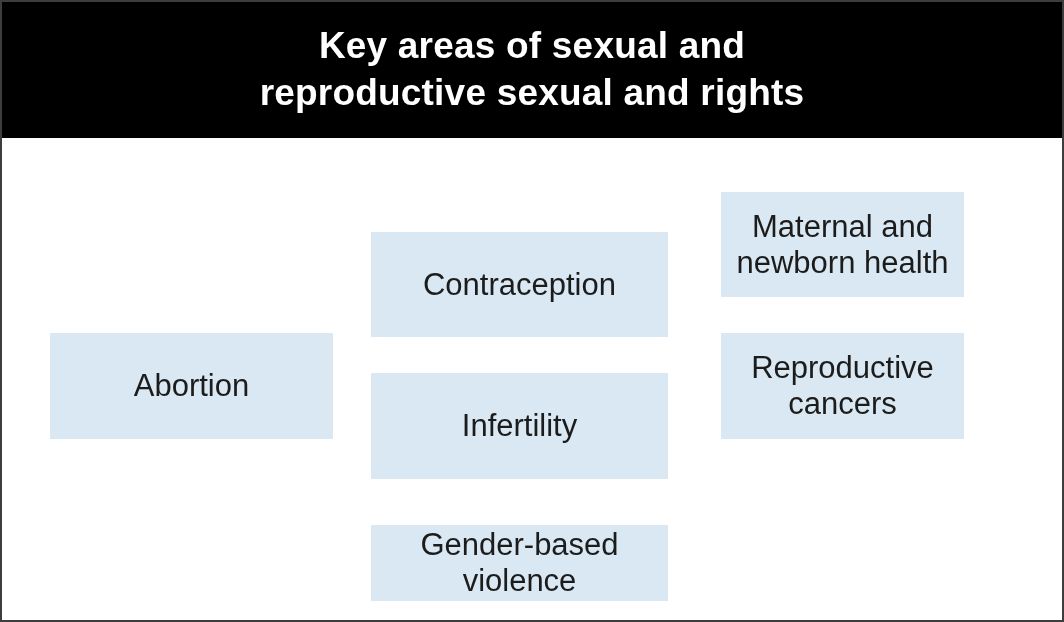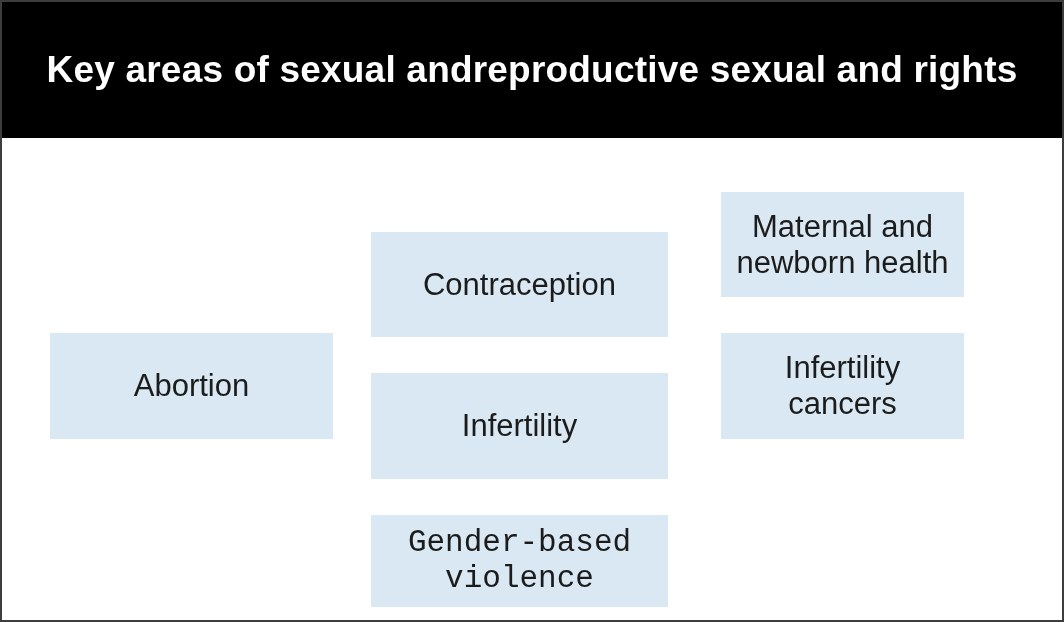--- a/index.html
+++ b/index.html
@@ -24,21 +24,21 @@
     overflow: hidden;
   }
   .header {
     position: absolute;
     top: -2px; left: -2px;
     width: 1064px;
     height: 138px;
     background: var(--header-bg, #000000);
     color: var(--header-text, #ffffff);
     display: flex;
-    flex-direction: row;
+    flex-direction: column;
     align-items: center;
     justify-content: center;
     text-align: center;
     font-size: 37px;
     font-weight: 700;
     line-height: 47px;
     letter-spacing: 0.2px;
   }
   .body {
     position: absolute;
@@ -58,31 +58,31 @@
     line-height: 36px;
     padding: 4px 14px;
   }
   
   .c1 { left: 48px;  width: 283px; }
   .c2 { left: 369px; width: 297px; margin-top: 40px; }
   .c3 { left: 719px; width: 243px; }
   
   .r1 { top: 54px;  height: 105px; }
   .r2 { top: 195px; height: 106px; }
-  .r3 { top: 337px; height: 92px; font-family: Liberation Mono, monospace; }
+  .r3 { top: 347px; height: 76px; }
 </style>
 </head>
 <body>
 
 <div class="figure">
   <div class="header">
     <div>Key areas of sexual and</div>
     <div>reproductive sexual and rights</div>
   </div>
   <div class="body">
     <div class="box c2 r1">Contraception</div>
     <div class="box c3 r1">Maternal and newborn health</div>
     <div class="box c2 r2">Infertility</div>
     <div class="box c1 r2">Abortion</div>
-    <div class="box c3 r2">Infertility cancers</div>
+    <div class="box c3 r2">Reproductive cancers</div>
     <div class="box c2 r3">Gender-based violence</div>
   </div>
 </div>
 
 </body></html>

